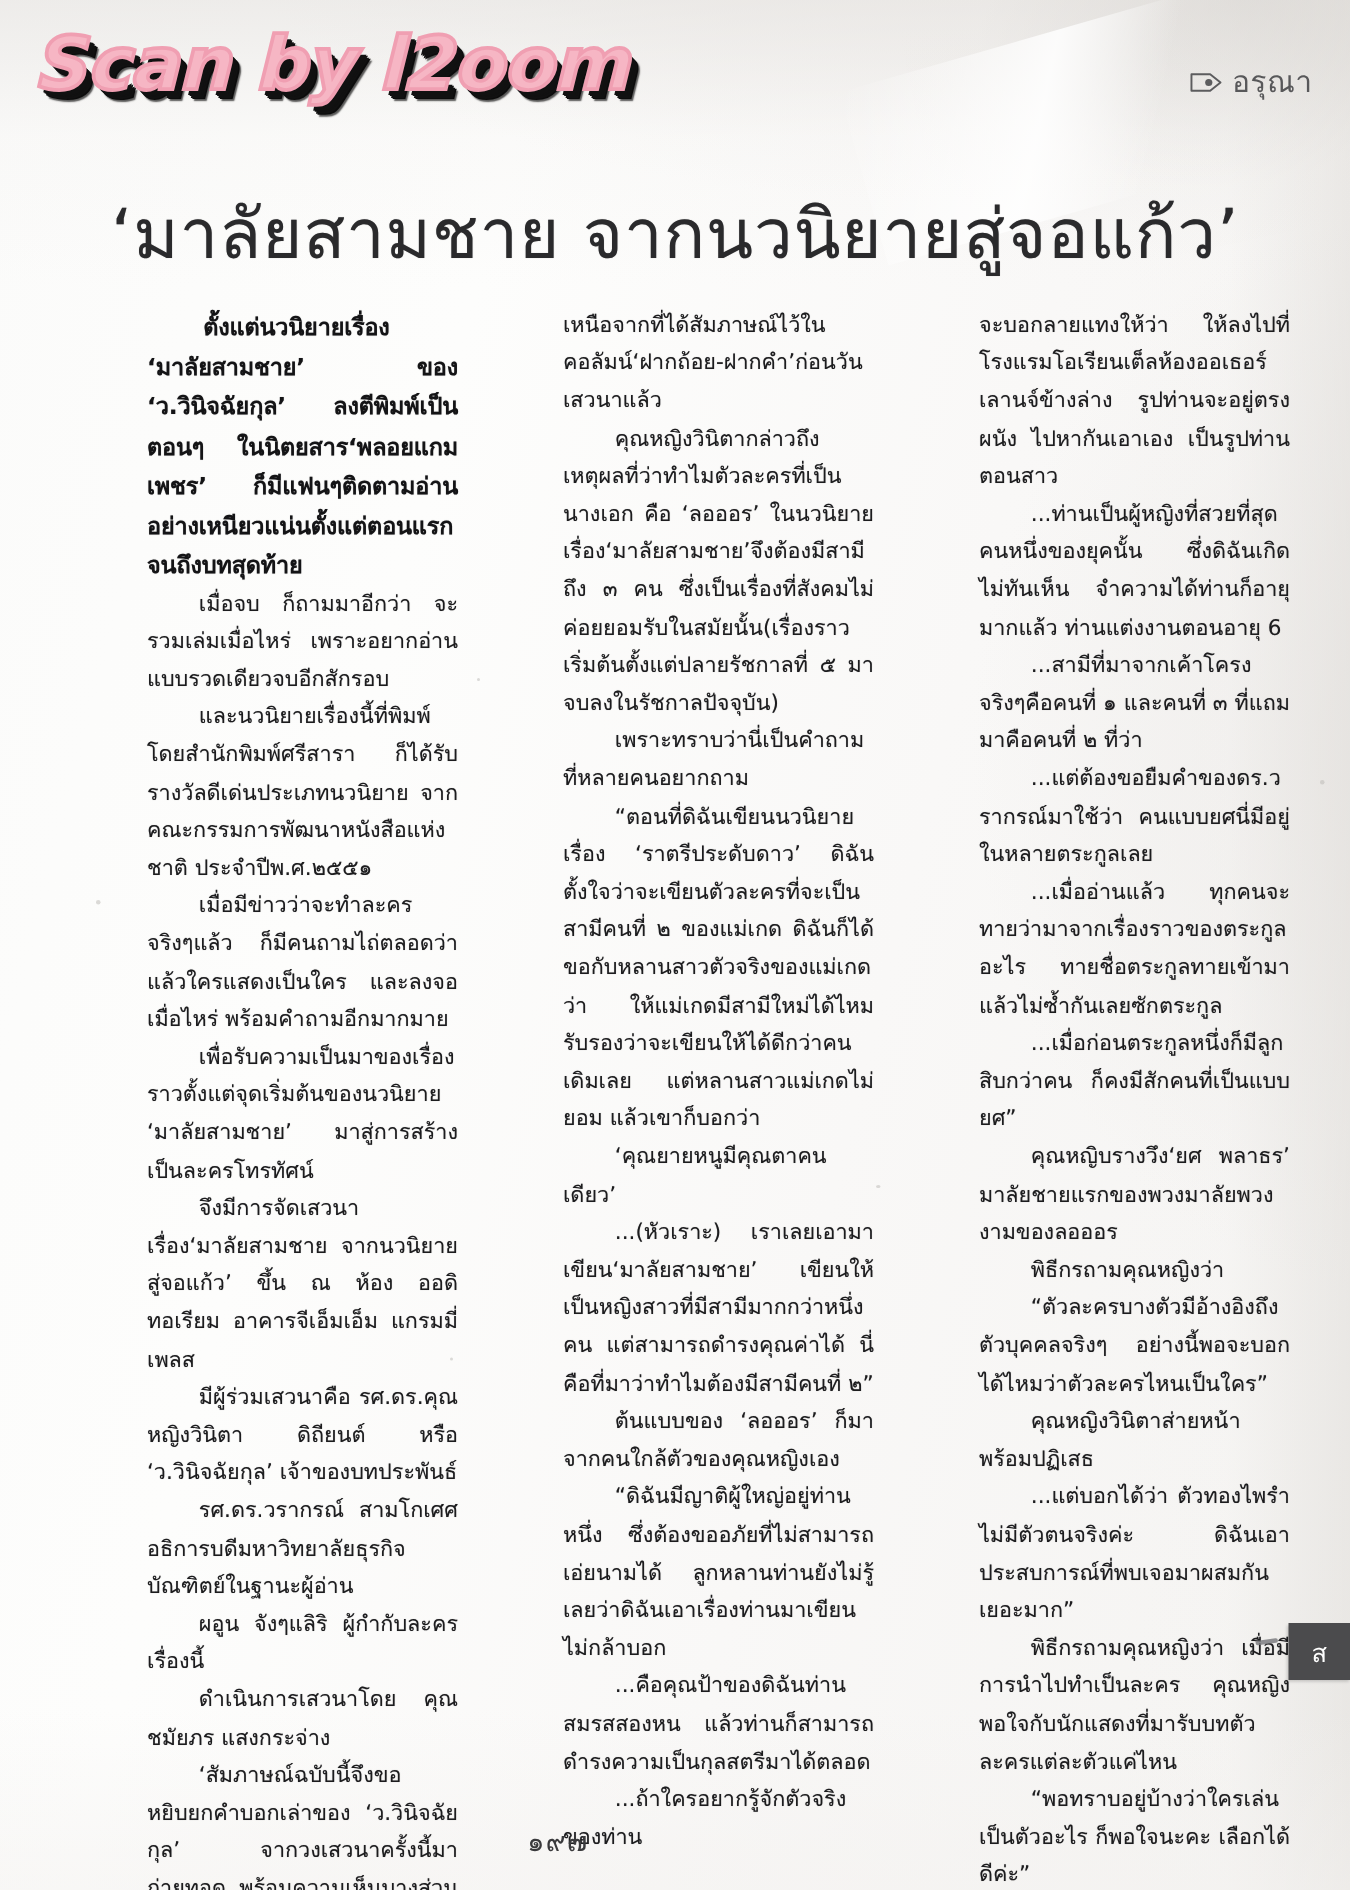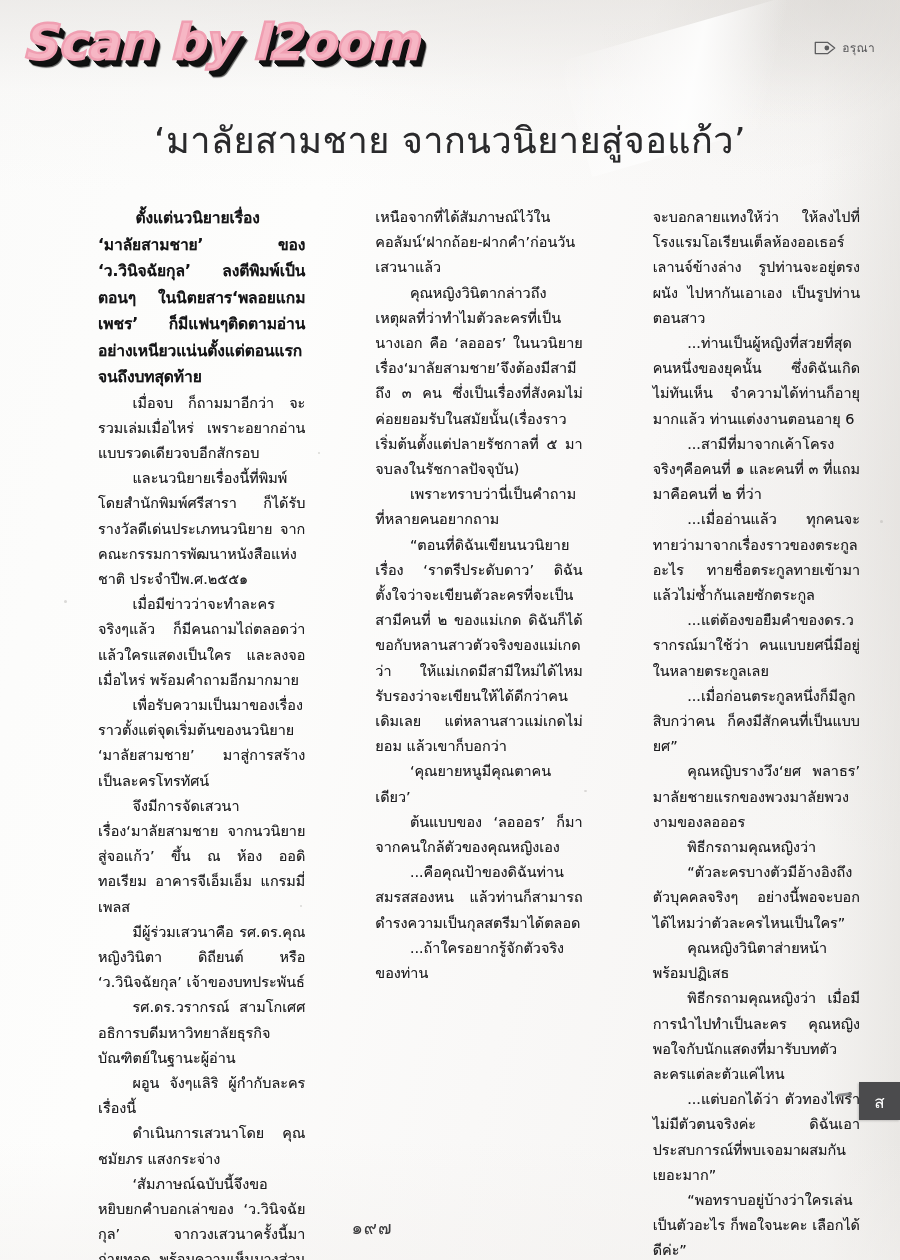--- a/index.html
+++ b/index.html
@@ -92,33 +92,33 @@
     font-size: 15px;
     z-index: 5;
   }
   .byline .pen-nib {
     display: inline-block;
     width: 22px;
     height: 15px;
     line-height: 0;
   }
   .byline-name {
-    font-size: 12px;
+    font-size: 20px;
     letter-spacing: 0.3px;
     color: #58585a;
   }
 
   
   .headline {
     position: absolute;
     top: 88px;
     left: 0;
     width: 900px;
     text-align: center;
-    font-size: 36px;
+    font-size: 46px;
     font-weight: normal;
     letter-spacing: 0.5px;
     color: #2a2a2c;
     white-space: nowrap;
     z-index: 4;
   }
 
   
   .columns {
     position: absolute;
@@ -256,37 +256,39 @@
         <p>ผอูน จังๆแลิริ ผู้กำกับละครเรื่องนี้</p>
         <p>ดำเนินการเสวนาโดย คุณชมัยภร แสงกระจ่าง</p>
         <p>‘สัมภาษณ์ฉบับนี้จึงขอหยิบยกคำบอกเล่าของ ‘ว.วินิจฉัยกุล’ จากวงเสวนาครั้งนี้มาถ่ายทอด พร้อมความเห็นบางส่วนของ รศ.ดร.วรากรณ์ และคุณผอูน ที่นอก</p>
       </div>
     <div class="col" id="col-2">
         <p class="noindent">เหนือจากที่ได้สัมภาษณ์ไว้ในคอลัมน์‘ฝากถ้อย-ฝากคำ’ก่อนวันเสวนาแล้ว</p>
         <p>คุณหญิงวินิตากล่าวถึงเหตุผลที่ว่าทำไมตัวละครที่เป็นนางเอก คือ ‘ลอออร’ ในนวนิยายเรื่อง‘มาลัยสามชาย’จึงต้องมีสามีถึง ๓ คน ซึ่งเป็นเรื่องที่สังคมไม่ค่อยยอมรับในสมัยนั้น(เรื่องราวเริ่มต้นตั้งแต่ปลายรัชกาลที่ ๕ มาจบลงในรัชกาลปัจจุบัน)</p>
         <p>เพราะทราบว่านี่เป็นคำถามที่หลายคนอยากถาม</p>
         <p>“ตอนที่ดิฉันเขียนนวนิยายเรื่อง ‘ราตรีประดับดาว’ ดิฉันตั้งใจว่าจะเขียนตัวละครที่จะเป็นสามีคนที่ ๒ ของแม่เกด ดิฉันก็ได้ขอกับหลานสาวตัวจริงของแม่เกดว่า ให้แม่เกดมีสามีใหม่ได้ไหม รับรองว่าจะเขียนให้ได้ดีกว่าคนเดิมเลย แต่หลานสาวแม่เกดไม่ยอม แล้วเขาก็บอกว่า</p>
         <p>‘คุณยายหนูมีคุณตาคนเดียว’</p>
+        <p>...(หัวเราะ) เราเลยเอามาเขียน‘มาลัยสามชาย’ เขียนให้เป็นหญิงสาวที่มีสามีมากกว่าหนึ่งคน แต่สามารถดำรงคุณค่าได้ นี่คือที่มาว่าทำไมต้องมีสามีคนที่ ๒”</p>
         <p>ต้นแบบของ ‘ลอออร’ ก็มาจากคนใกล้ตัวของคุณหญิงเอง</p>
+        <p>“ดิฉันมีญาติผู้ใหญ่อยู่ท่านหนึ่ง ซึ่งต้องขออภัยที่ไม่สามารถเอ่ยนามได้ ลูกหลานท่านยังไม่รู้เลยว่าดิฉันเอาเรื่องท่านมาเขียน ไม่กล้าบอก</p>
         <p>...คือคุณป้าของดิฉันท่านสมรสสองหน แล้วท่านก็สามารถดำรงความเป็นกุลสตรีมาได้ตลอด</p>
         <p>...ถ้าใครอยากรู้จักตัวจริงของท่าน</p>
       </div>
     <div class="col" id="col-3">
         <p class="noindent">จะบอกลายแทงให้ว่า ให้ลงไปที่โรงแรมโอเรียนเต็ลห้องออเธอร์เลานจ์ข้างล่าง รูปท่านจะอยู่ตรงผนัง ไปหากันเอาเอง เป็นรูปท่านตอนสาว</p>
         <p>...ท่านเป็นผู้หญิงที่สวยที่สุดคนหนึ่งของยุคนั้น ซึ่งดิฉันเกิดไม่ทันเห็น จำความได้ท่านก็อายุมากแล้ว ท่านแต่งงานตอนอายุ 6</p>
         <p>...สามีที่มาจากเค้าโครงจริงๆคือคนที่ ๑ และคนที่ ๓ ที่แถมมาคือคนที่ ๒ ที่ว่า</p>
+        <p>...แต่ต้องขอยืมคำของดร.วรากรณ์มาใช้ว่า คนแบบยศนี่มีอยู่ในหลายตระกูลเลย</p>
         <p>...เมื่ออ่านแล้ว ทุกคนจะทายว่ามาจากเรื่องราวของตระกูลอะไร ทายชื่อตระกูลทายเข้ามาแล้วไม่ซ้ำกันเลยซักตระกูล</p>
-        <p>...แต่ต้องขอยืมคำของดร.วรากรณ์มาใช้ว่า คนแบบยศนี่มีอยู่ในหลายตระกูลเลย</p>
         <p>...เมื่อก่อนตระกูลหนึ่งก็มีลูกสิบกว่าคน ก็คงมีสักคนที่เป็นแบบยศ”</p>
         <p>คุณหญิบรางวึง‘ยศ พลาธร’ มาลัยชายแรกของพวงมาลัยพวงงามของลอออร</p>
         <p>พิธีกรถามคุณหญิงว่า</p>
         <p>“ตัวละครบางตัวมีอ้างอิงถึงตัวบุคคลจริงๆ อย่างนี้พอจะบอกได้ไหมว่าตัวละครไหนเป็นใคร”</p>
         <p>คุณหญิงวินิตาส่ายหน้าพร้อมปฏิเสธ</p>
+        <p>...แต่บอกได้ว่า ตัวทองไพรำไม่มีตัวตนจริงค่ะ ดิฉันเอาประสบการณ์ที่พบเจอมาผสมกันเยอะมาก”</p>
         <p>พิธีกรถามคุณหญิงว่า เมื่อมีการนำไปทำเป็นละคร คุณหญิงพอใจกับนักแสดงที่มารับบทตัวละครแต่ละตัวแค่ไหน</p>
-        <p>...แต่บอกได้ว่า ตัวทองไพรำไม่มีตัวตนจริงค่ะ ดิฉันเอาประสบการณ์ที่พบเจอมาผสมกันเยอะมาก”</p>
         <p>“พอทราบอยู่บ้างว่าใครเล่นเป็นตัวอะไร ก็พอใจนะคะ เลือกได้ดีค่ะ”</p>
         <p>นวนิยาย‘มาลัยสามชาย’ถูกนำมาเขียนบทโทรทัศน์โดย ‘ปราณประมูล’</p>
       </div>
   </div>
 
   <div class="tab-artifact"></div>
 
   <div class="section-tab">ส</div>
 
   <div class="folio">๑๙๗</div>

